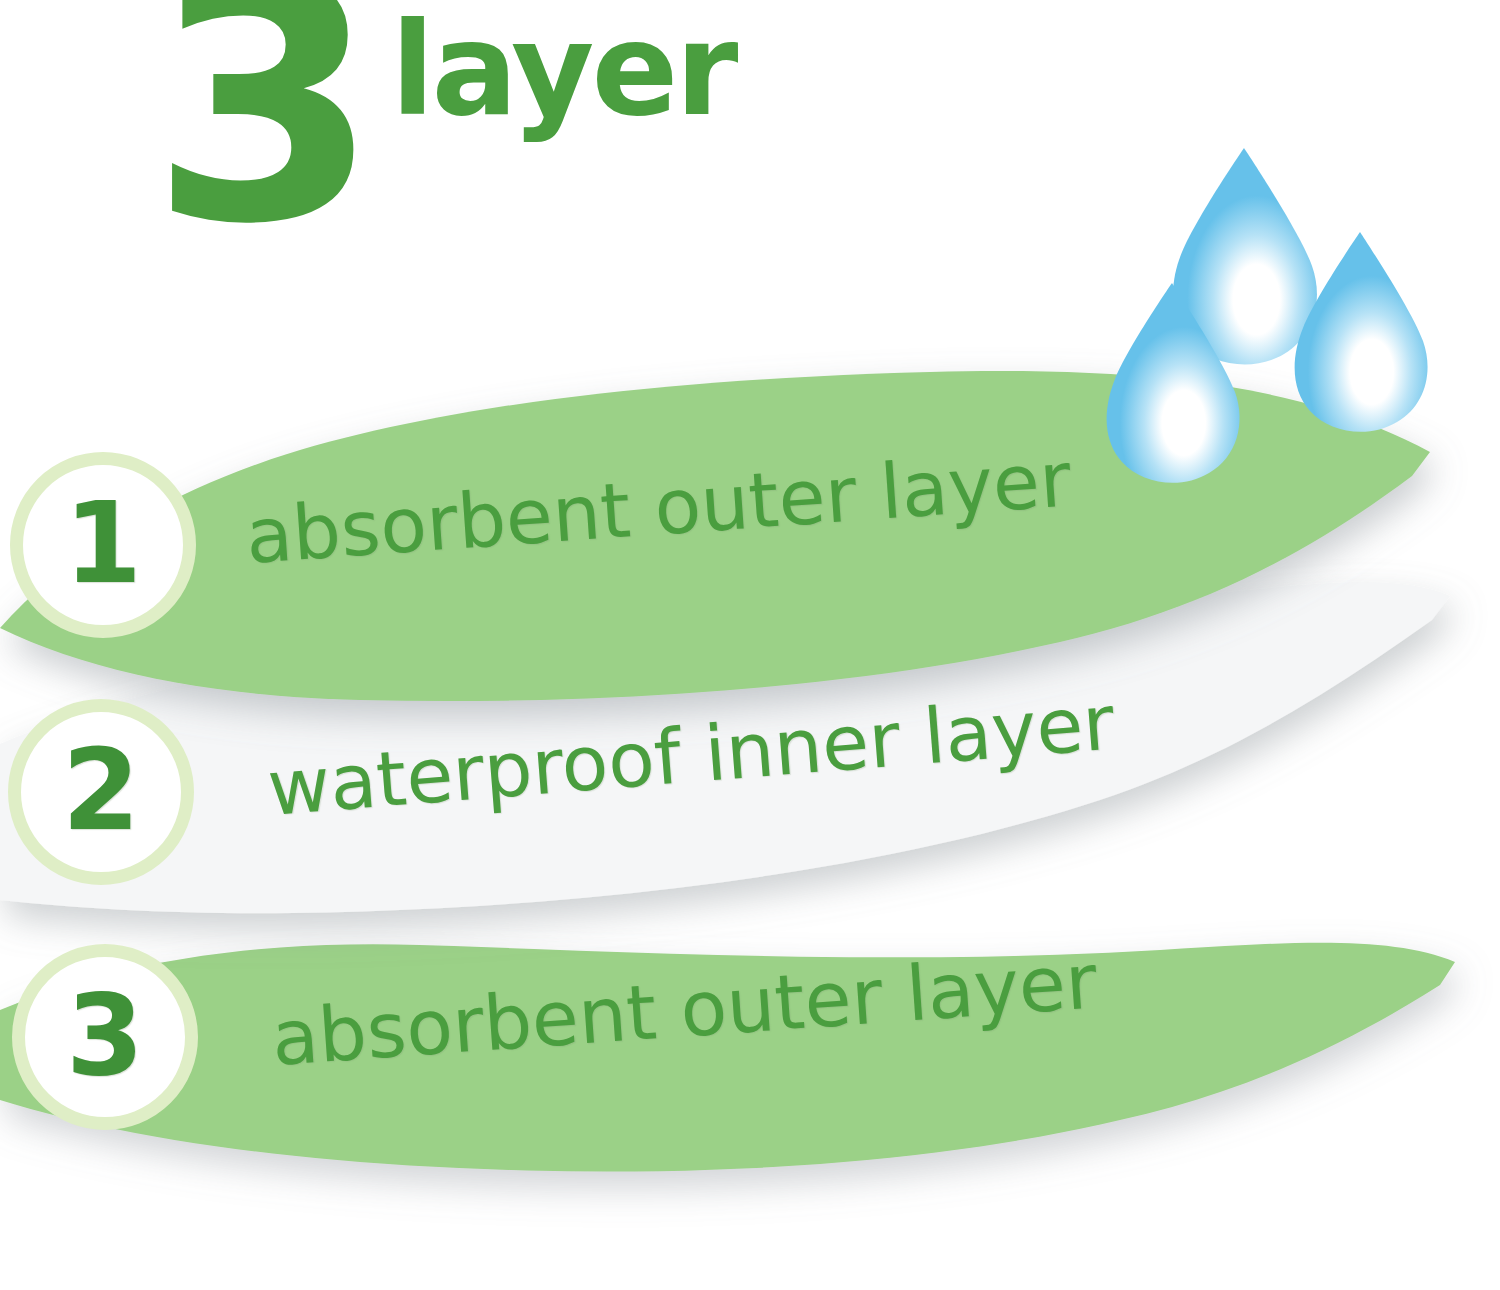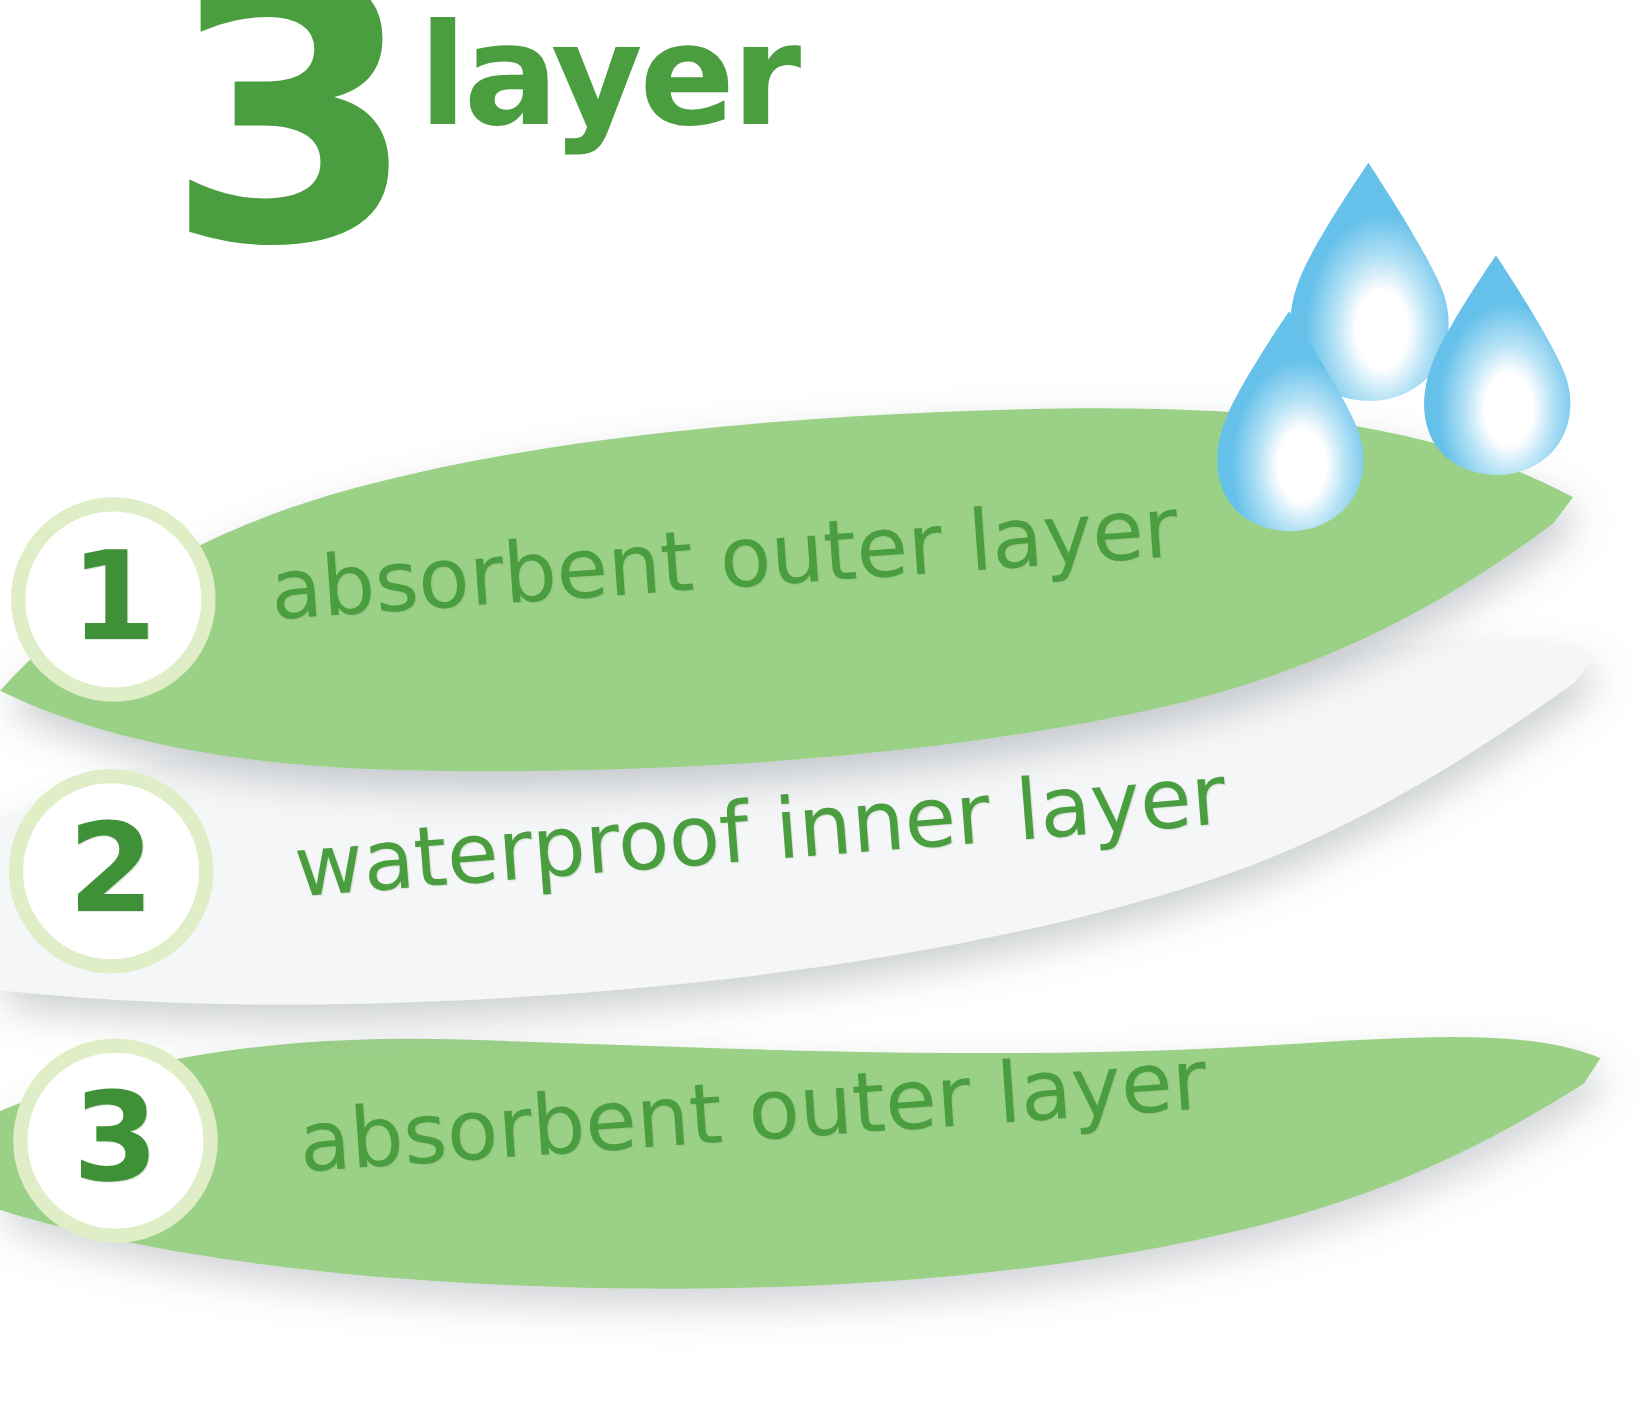--- a/index.html
+++ b/index.html
@@ -37,21 +37,21 @@
     line-height: 0.80;
     color: #4a9e3f;
     letter-spacing: -10px;
     margin-top: -28px;
     margin-left: 0px;
     user-select: none;
   }
   .title-words {
     display: flex;
     flex-direction: column;
-    margin-left: 11px;
+    margin-left: 21px;
     margin-top: 8px;
   }
   .title-word {
     font-family: "DejaVu Sans", sans-serif;
     font-weight: 700;
     font-size: 128px;
     line-height: 0.97;
     color: #4a9e3f;
     letter-spacing: -3px;
     white-space: nowrap;

